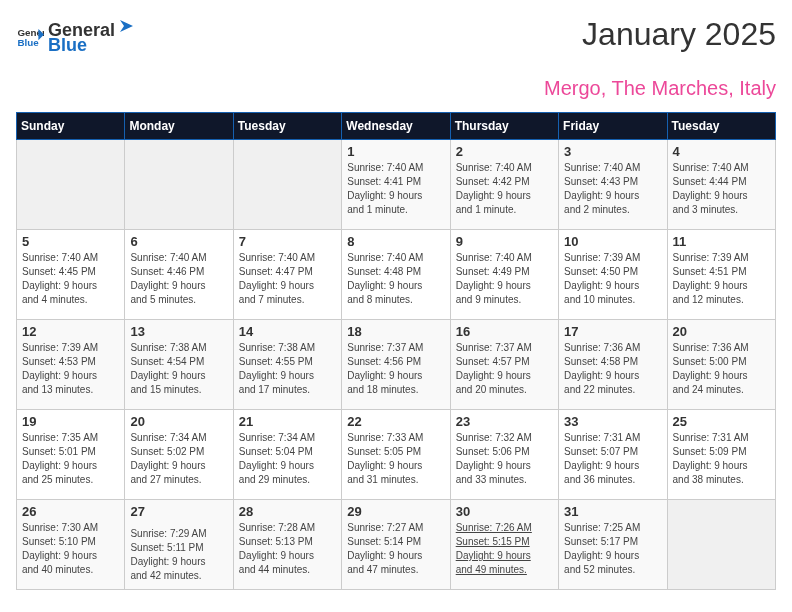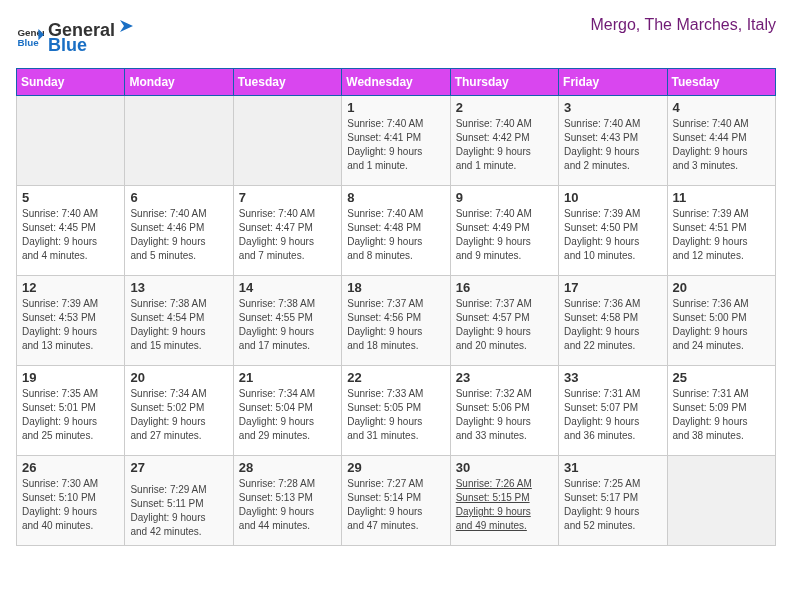--- a/index.html
+++ b/index.html
@@ -27,30 +27,31 @@
     }
     .title-block {
       text-align: right;
     }
     .month-title {
       font-size: 32px;
       font-weight: normal;
       color: #333;
     }
     .location-title {
-      font-size: 16px;
-      color: #701a75;
+      font-size: 20px;
+      color: #ec4899;
+      margin-top: 24px;
     }
     table {
       width: 100%;
       border-collapse: collapse;
       table-layout: fixed;
     }
     thead tr th {
-      background-color: #d946ef;
+      background-color: #0f172a;
       color: #fff;
       font-size: 12px;
       font-weight: bold;
       padding: 6px 4px;
       text-align: left;
       border: 1px solid #1560b0;
     }
     tbody tr td {
       vertical-align: top;
       border: 1px solid #ccc;
@@ -93,20 +94,21 @@
       <div style="display:flex; align-items:baseline; gap:0px;">
         <span style="font-size:18px;font-weight:bold;color:#333;">General</span>
         <svg viewBox="0 0 20 20" width="20" height="20">
           <polygon points="5,4 18,10 5,16 9,10" fill="#1a6fc4"></polygon>
         </svg>
       </div>
       <div style="font-size:18px;font-weight:bold;color:#1a6fc4;margin-top:-6px;">Blue</div>
     </div>
   </div>
   <div class="title-block">
+    <div class="month-title">January 2025</div>
     <div class="location-title">Mergo, The Marches, Italy</div>
   </div>
 </div>
 
 <table>
   <thead>
     <tr>
     <th>Sunday</th>
         <th>Monday</th>
         <th>Tuesday</th>

